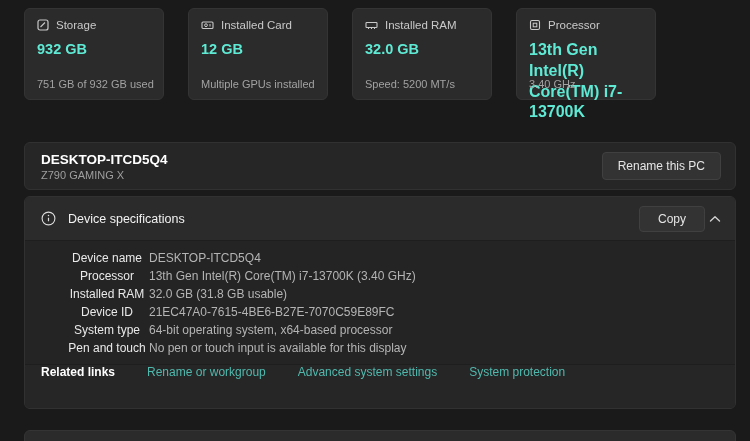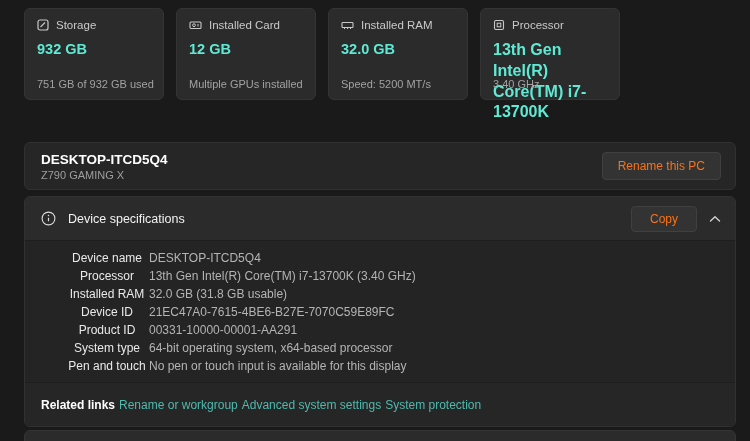--- a/index.html
+++ b/index.html
@@ -7,21 +7,21 @@
   body { font-family: "Liberation Sans", sans-serif; }
   .screen {
     position: relative; width: 750px; height: 441px;
     background: #1a1a1a; overflow: hidden;
     color: #fff; font-size: 12px;
   }
 
   
   .cards-row {
     position: absolute; left: 24px; top: 8px;
-    display: flex; gap: 12px; border-radius: 11px;
+    display: flex; gap: 24px; border-radius: 11px;
   }
   .sum-card {
     width: 140px; height: 92px;
     background: #2b2b2b; border: 1px solid #343434; border-radius: 6px;
     position: relative; padding: 10px 12px;
   }
   .sum-card .cap-row { display: flex; align-items: center; gap: 7px; }
   .sum-card .cap-row svg { flex: 0 0 auto; }
   .sum-card .cap { color: #c9c9c9; font-size: 11.5px; }
   .sum-card .val { color: #5eead4; font-size: 14.5px; font-weight: bold; margin-top: 9px; line-height: 1.3; }
@@ -35,48 +35,48 @@
   .banner {
     position: absolute; left: 24px; top: 142px; width: 712px; height: 48px;
     background: #262626; border: 1px solid #313131; border-radius: 6px;
     display: flex; align-items: center;
   }
   .banner .names { padding-left: 16px; }
   .banner .dev-name { font-size: 13.5px; font-weight: bold; color: #fff; }
   .banner .dev-model { font-size: 11px; color: #9f9f9f; margin-top: 2px; }
   .btn {
     background: #333333; border: 1px solid #404040; border-radius: 4px;
-    color: #f97316; font-size: 12px; font-family: inherit;
+    color: #e5e5e5; font-size: 12px; font-family: inherit;
     padding: 6px 15px; cursor: pointer;
   }
   .banner .btn { position: absolute; right: 14px; top: 50%; transform: translateY(-50%); }
 
   
   .expander {
     position: absolute; left: 24px; top: 196px; width: 712px;
     background: #242424; border: 1px solid #313131; border-radius: 6px;
     overflow: hidden;
   }
   .exp-header {
     height: 44px; background: #2b2b2b;
     display: flex; align-items: center; border-bottom: 1px solid #1e1e1e; justify-content: center;
   }
   .exp-header .info { margin-left: 16px; }
   .exp-header .title { margin-left: 12px; font-size: 12.5px; color: #f2f2f2; }
-  .exp-header .right { margin-left: auto; display: flex; align-items: center; gap: 12px; padding-right: 14px; }
+  .exp-header .right { margin-left: auto; display: flex; align-items: center; gap: 4px; padding-right: 14px; }
   .exp-header .btn { padding: 5px 18px; }
 
   .exp-body { padding: 8px 16px 7px 40px; text-align: center; }
   .spec-row { display: flex; height: 18px; align-items: center; }
   .spec-row .lbl { width: 84px; flex: 0 0 auto; color: #e9e9e9; font-size: 12px; }
   .spec-row .v { color: #b4b4b4; font-size: 12px; white-space: nowrap; }
 
   .related {
     border-top: 1px solid #1e1e1e; height: 44px;
-    display: flex; align-items: center; gap: 4px; padding-left: 16px;
+    display: flex; gap: 32px; padding-left: 16px;
     background: #262626;
   }
   .related .rl-label { font-weight: bold; color: #ffffff; font-size: 12px; }
   .related a { color: #50b9ae; font-size: 12px; text-decoration: none; cursor: pointer; }
 
   
   .next-card {
     position: absolute; left: 24px; top: 430px; width: 712px; height: 24px;
     background: #2b2b2b; border: 1px solid #343434; border-radius: 6px 6px 0 0;
   }
@@ -189,24 +189,20 @@
       </div>
       <div class="spec-row">
         <span class="lbl">Installed RAM</span>
         <span class="v">32.0 GB (31.8 GB usable)</span>
       </div>
       <div class="spec-row">
         <span class="lbl">Device ID</span>
         <span class="v">21EC47A0-7615-4BE6-B27E-7070C59E89FC</span>
       </div>
       <div class="spec-row">
-        <span class="lbl">Product ID</span>
-        <span class="v">00331-10000-00001-AA291</span>
-      </div>
-      <div class="spec-row">
         <span class="lbl">System type</span>
         <span class="v">64-bit operating system, x64-based processor</span>
       </div>
       <div class="spec-row">
         <span class="lbl">Pen and touch</span>
         <span class="v">No pen or touch input is available for this display</span>
       </div>
     </div>
 
     <div class="related">

